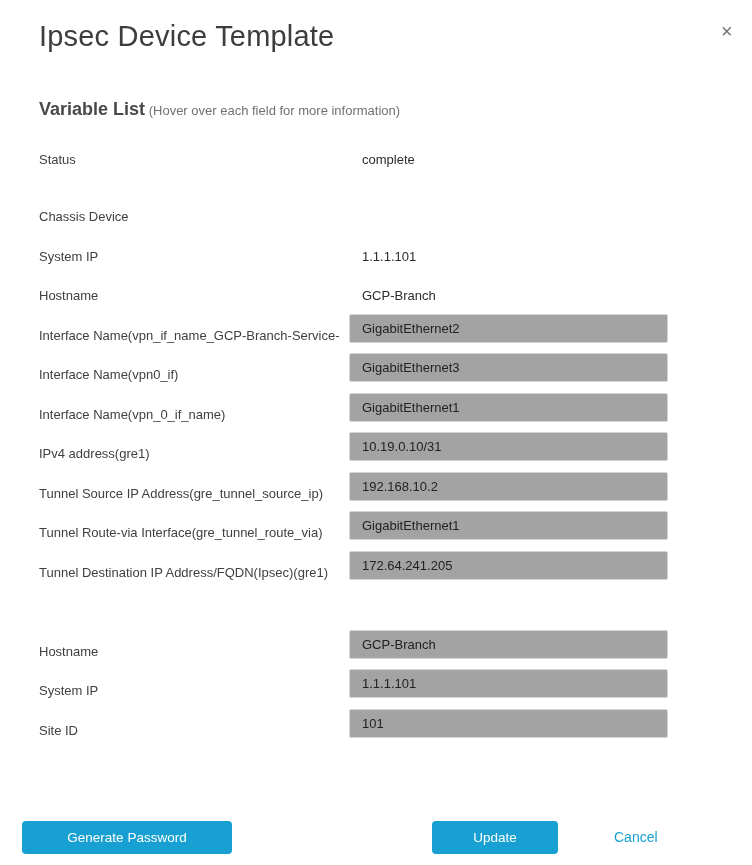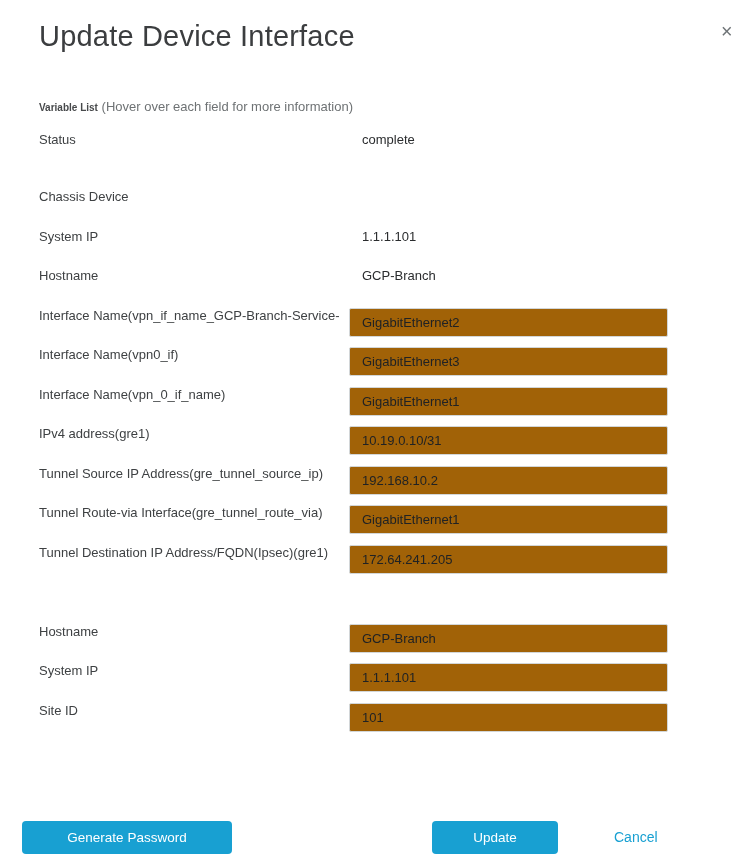--- a/index.html
+++ b/index.html
@@ -17,36 +17,36 @@
   }
   .title{
     margin:20px 39px 0 39px;
     font-size:29px;font-weight:400;color:#3b3d3f;
     letter-spacing:.2px;line-height:1.15;
   }
   .section-heading{
     margin:46px 39px 17px 39px;
     font-size:13px;color:#6e7274;line-height:1.2;
   }
-  .section-heading .bold{font-weight:bold;color:#47494b;font-size:10px;}
+  .section-heading .bold{font-weight:bold;color:#47494b;font-size:18px;}
   .rows{margin:0 84px 0 39px;}
-  .row{display:flex;align-items:flex-start;height:29px;margin-bottom:10.5px;}
+  .row{display:flex;align-items:flex-end;height:29px;margin-bottom:10.5px;}
   .row.gap-after{margin-bottom:28.5px;}
   .label{
     width:310px;flex:none;
     font-size:13px;color:#3e4143;
     white-space:nowrap;overflow:hidden;
   }
   .value{font-size:13px;color:#2a2c2e;padding-left:13px;white-space:nowrap;}
   .field{
     flex:1;min-width:0;height:29px;box-sizing:border-box;
     border:1px solid #d2d6d8;border-radius:2px;
     padding:0 12px;font-size:13px;color:#202224;
     font-family:"Liberation Sans",sans-serif;
-    outline:none;background:#a16207;
+    outline:none;background:#a3a3a3;
   }
   .footer{position:absolute;left:0;top:801px;width:752px;height:33px;}
   .btn{
     position:absolute;top:0;height:33px;
     border:none;border-radius:4px;
     background:var(--accent);color:#ffffff;
     font-size:13.5px;font-family:"Liberation Sans",sans-serif;
     cursor:pointer;padding:0;
   }
   .btn-generate{left:22px;width:210px;}
@@ -57,21 +57,21 @@
     cursor:pointer;text-decoration:none;
   }
 </style>
 </head>
 <body style="--accent: #18a0d2;">
 
 <div class="dialog">
 
   <span class="close">✕</span>
 
-  <h1 class="title">Update Device Interface</h1>
+  <h1 class="title">Ipsec Device Template</h1>
 
   <div class="section-heading">
     <span class="bold">Variable List</span>
     <span class="note">(Hover over each field for more information)</span>
   </div>
 
   <div class="rows" id="rows">
       <div class="row gap-after">
         <div class="label">Status</div>
         <div class="value">complete</div>

